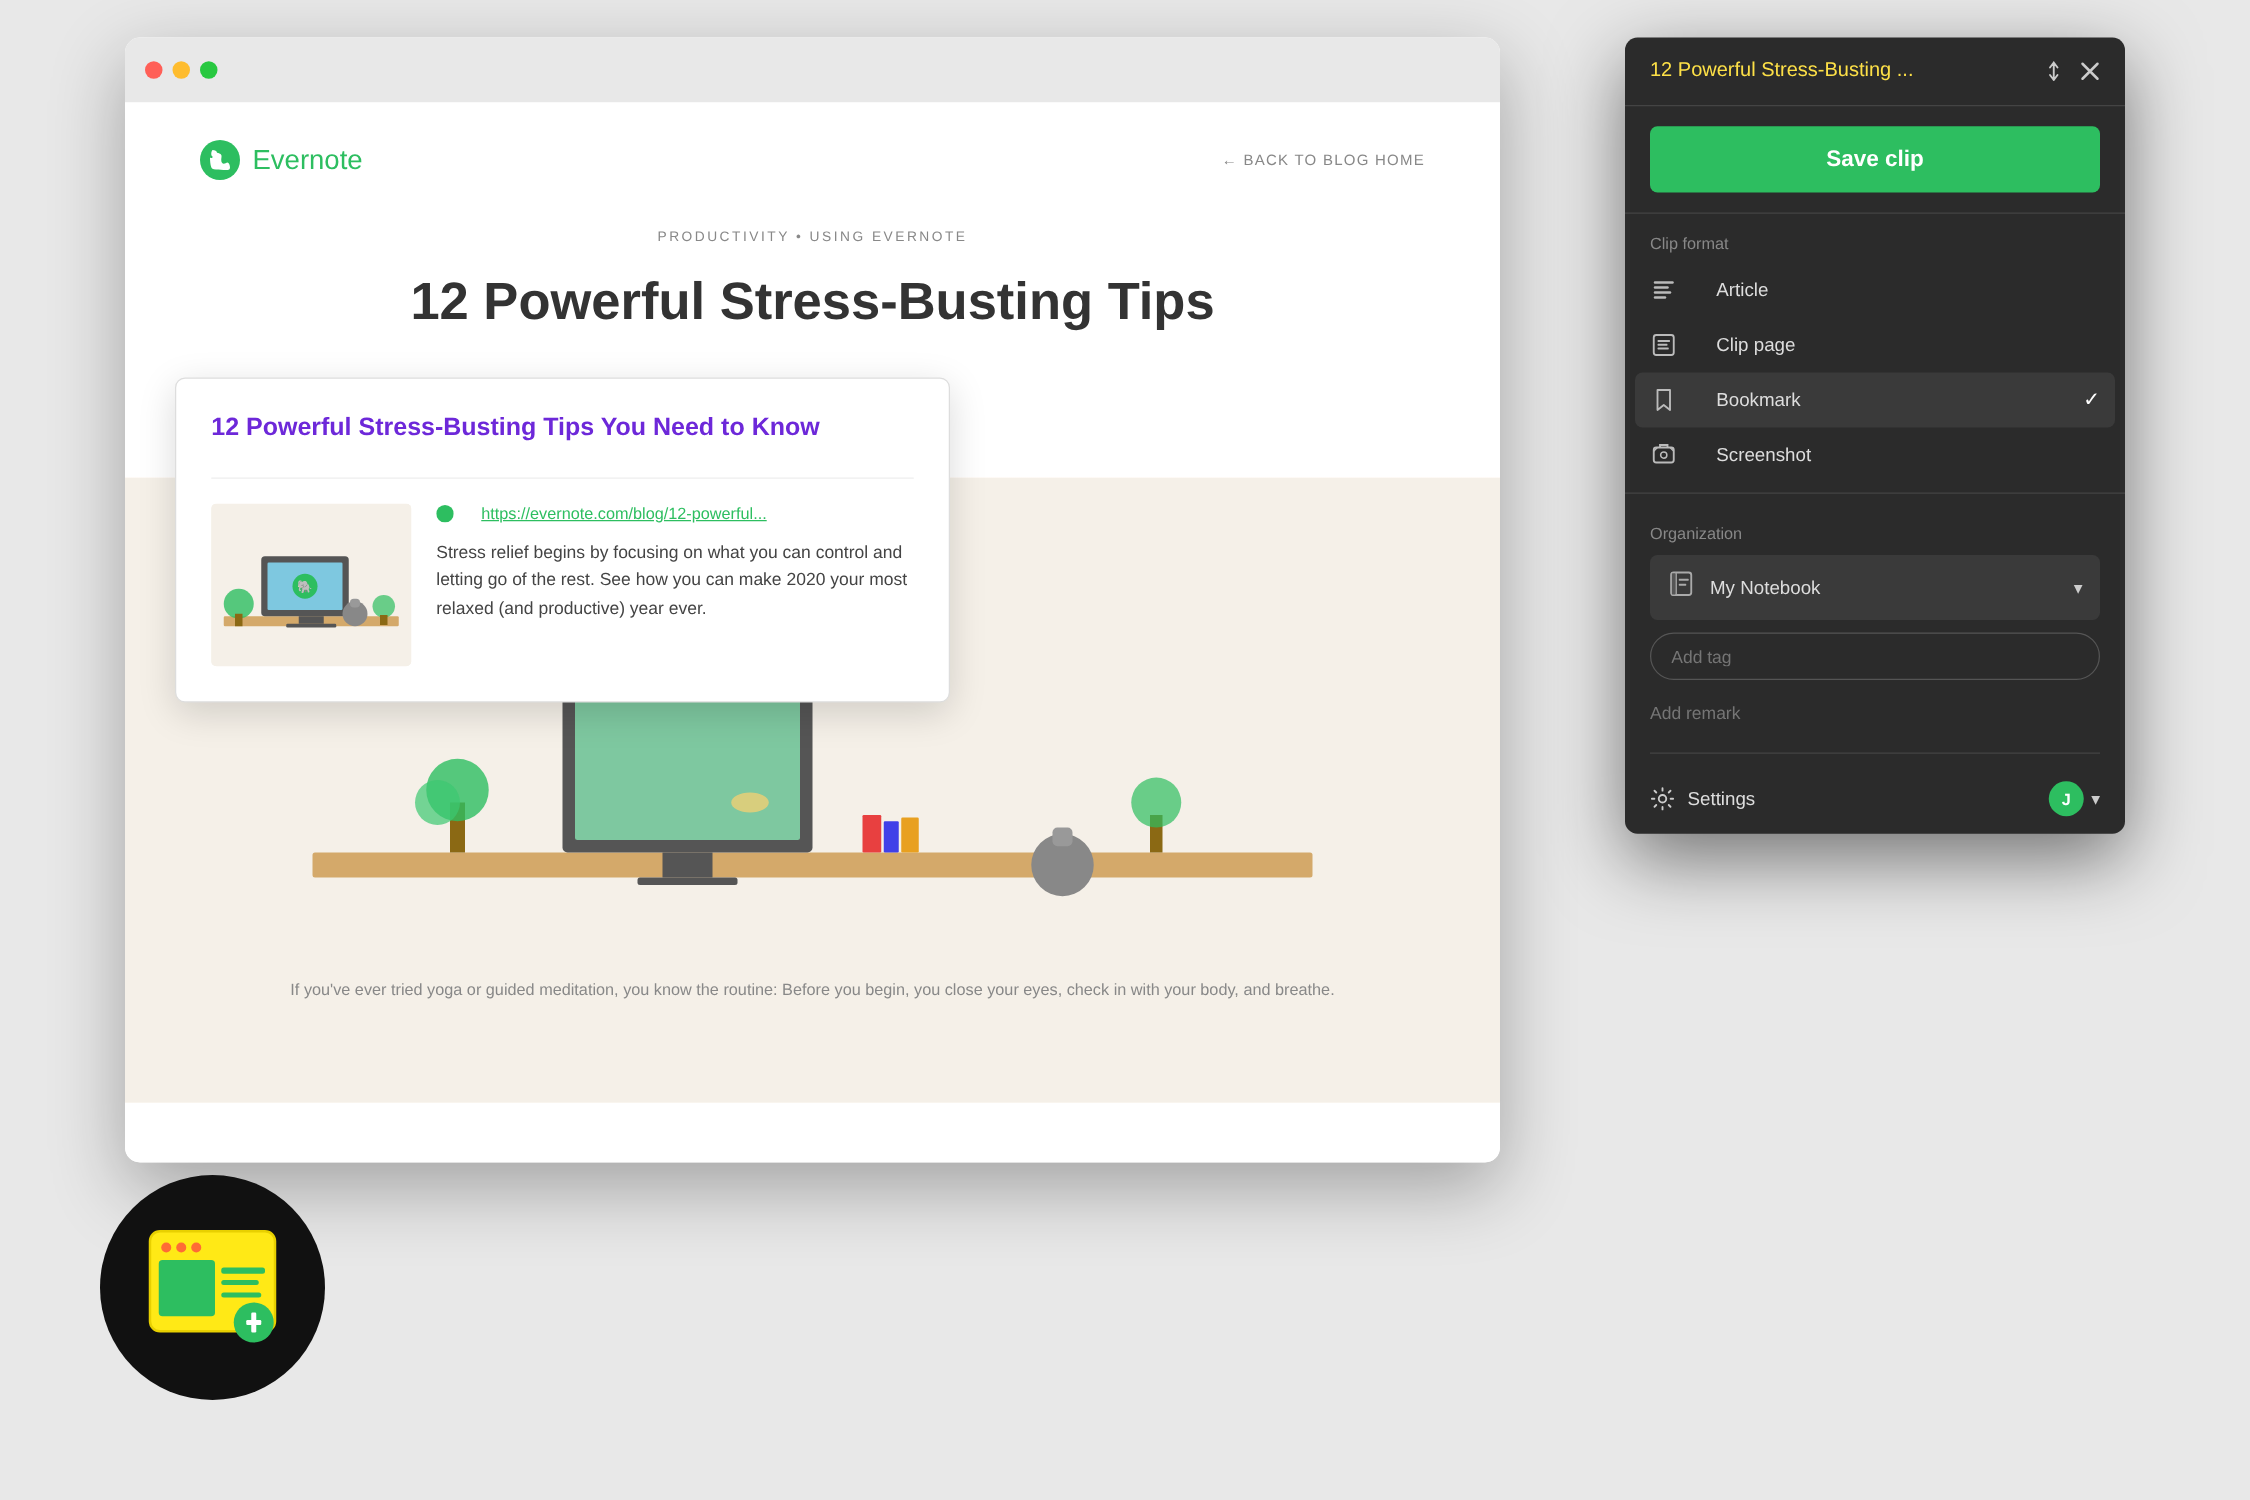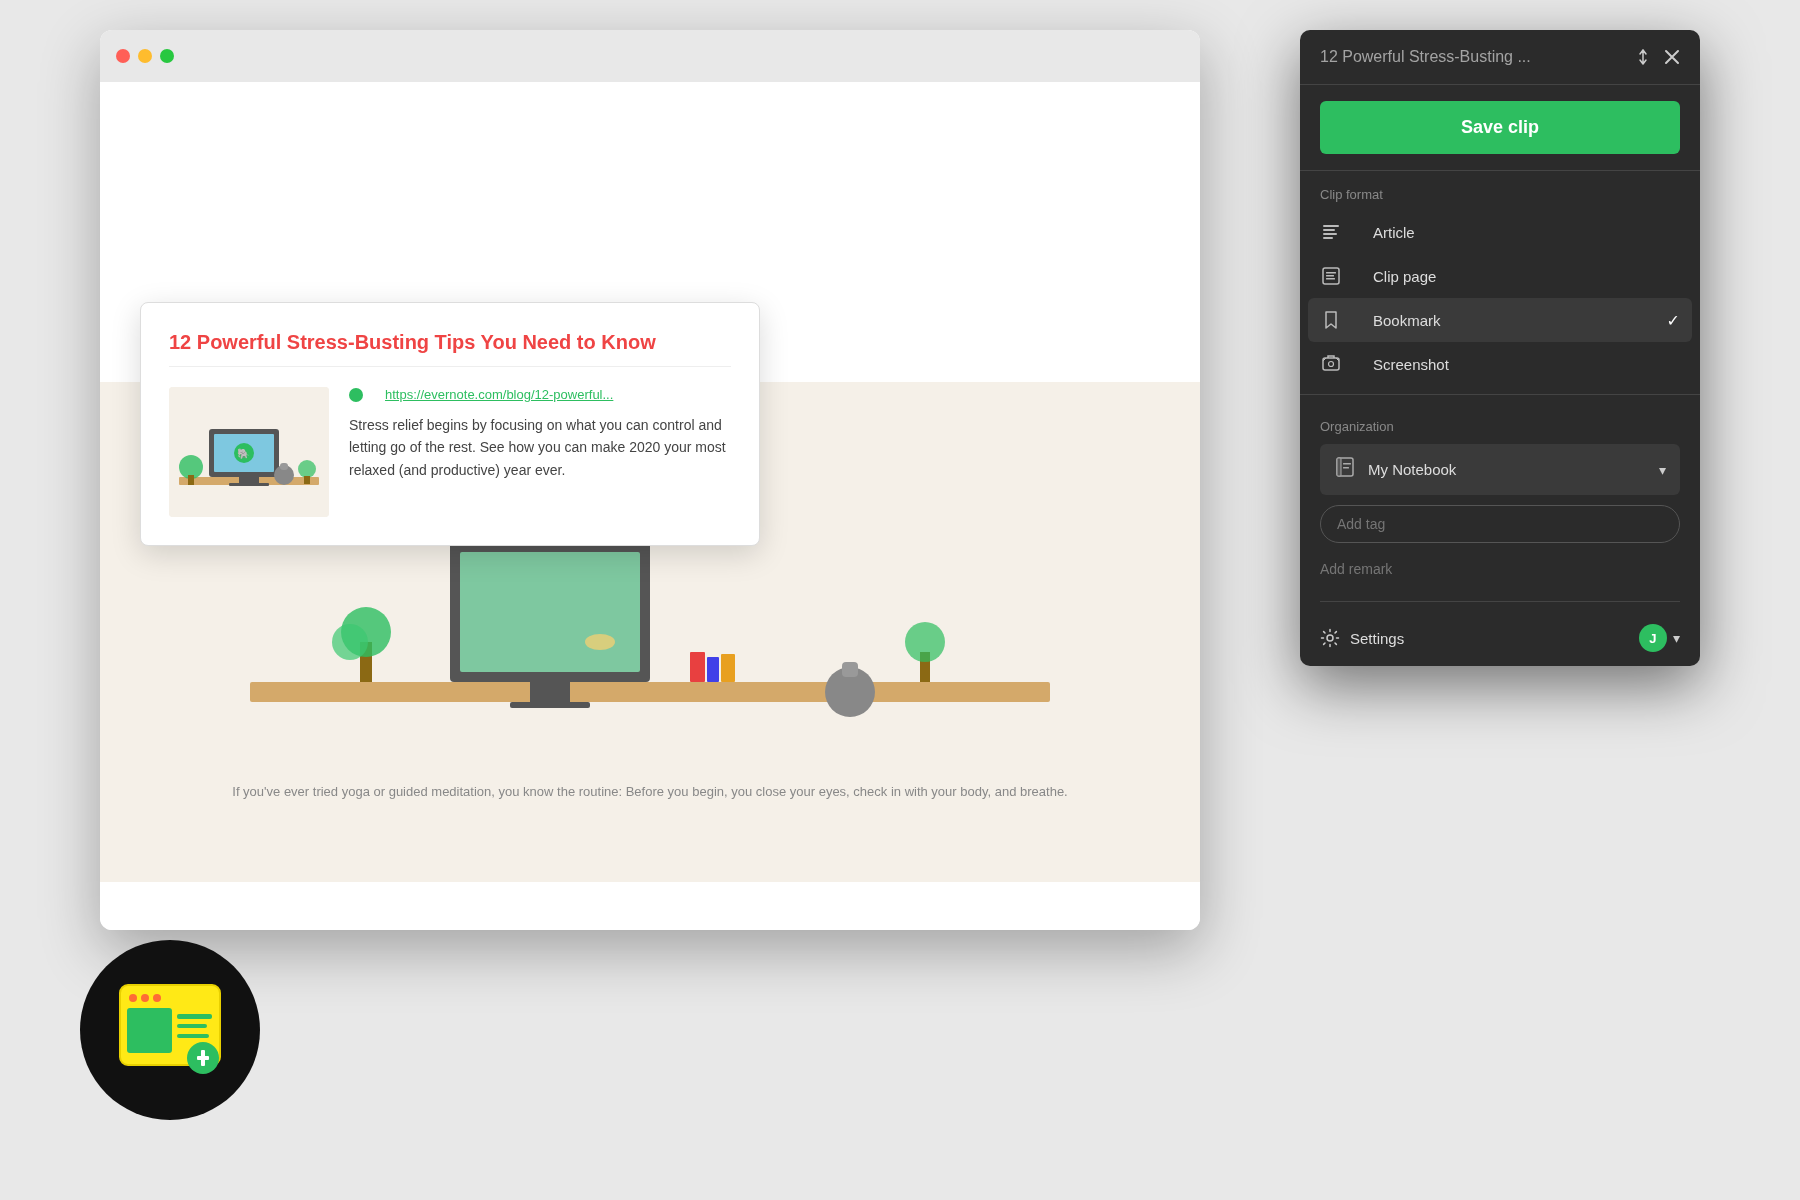--- a/index.html
+++ b/index.html
@@ -109,22 +109,22 @@
       border: 1px solid #ddd;
       border-radius: 8px;
       box-shadow: 0 8px 30px rgba(0,0,0,0.15);
       padding: 28px;
       z-index: 10;
     }
 
     .preview-card-title {
       font-size: 20px;
       font-weight: 700;
-      color: #ef4444;
-      margin-bottom: 12px;
+      color: #6d28d9;
+      margin-bottom: 28px;
     }
 
     .preview-card-divider {
       border: none;
       border-top: 1px solid #eee;
       margin-bottom: 20px;
     }
 
     .preview-card-body {
       display: flex;
@@ -204,21 +204,21 @@
     .panel-header {
       display: flex;
       align-items: center;
       justify-content: space-between;
       padding: 18px 20px;
       border-bottom: 1px solid #444;
     }
 
     .panel-title {
       font-size: 16px;
-      color: #a3a3a3;
+      color: #fde047;
       font-weight: 500;
       flex: 1;
       white-space: nowrap;
       overflow: hidden;
       text-overflow: ellipsis;
       margin-right: 12px;
     }
 
     .panel-header-icons {
       display: flex;
@@ -428,20 +428,37 @@
 
 <div class="browser-window">
   <div class="browser-titlebar">
     <div class="traffic-light red"></div>
     <div class="traffic-light yellow"></div>
     <div class="traffic-light green"></div>
   </div>
 
   <div class="browser-content">
 
+    <div class="evernote-page">
+      <div class="evernote-header">
+        <div class="evernote-logo">
+
+          <svg width="32" height="32" viewBox="0 0 32 32">
+            <circle cx="16" cy="16" r="16" fill="#2dbe60"></circle>
+            <path d="M10 8 C10 8 12 8 13 9 C14 10 14 12 12 13 C10 14 9 13 9 11 C9 9 10 8 10 8Z" fill="white"></path>
+            <path d="M8 14 C8 14 8 22 10 23 C12 24 22 24 22 24 C22 24 24 24 24 22 C24 20 23 18 22 18 C21 18 20 19 19 19 C18 19 17 18 17 16 C17 14 18 12 16 11 C14 10 13 10 12 11 C11 12 10 13 10 14 C9 15 8 14 8 14Z" fill="white"></path>
+          </svg>
+          <span>Evernote</span>
+        </div>
+        <span class="back-link">← BACK TO BLOG HOME</span>
+      </div>
+
+      <div class="blog-category">PRODUCTIVITY • USING EVERNOTE</div>
+      <div class="blog-title">12 Powerful Stress-Busting Tips</div>
+    </div>
 
     <div class="blog-hero">
       
       <svg width="100%" height="100%" viewBox="0 0 1100 500" preserveAspectRatio="xMidYMid slice">
 
         <rect width="1100" height="500" fill="#f5f0e8"></rect>
 
         <rect x="150" y="300" width="800" height="20" fill="#d4a96a" rx="2"></rect>
 
         <rect x="350" y="160" width="200" height="140" fill="#555" rx="4"></rect>

